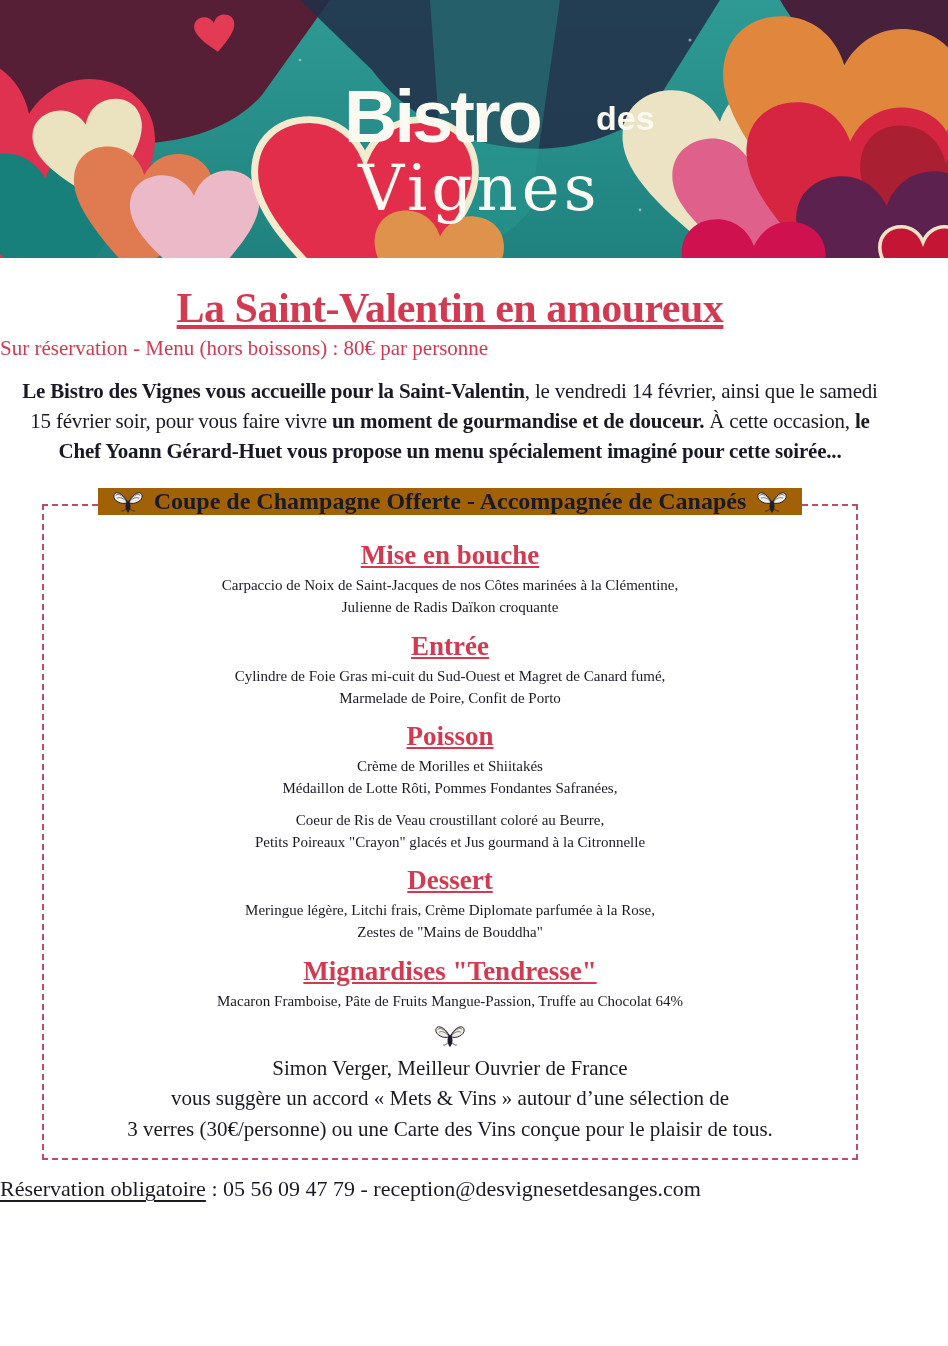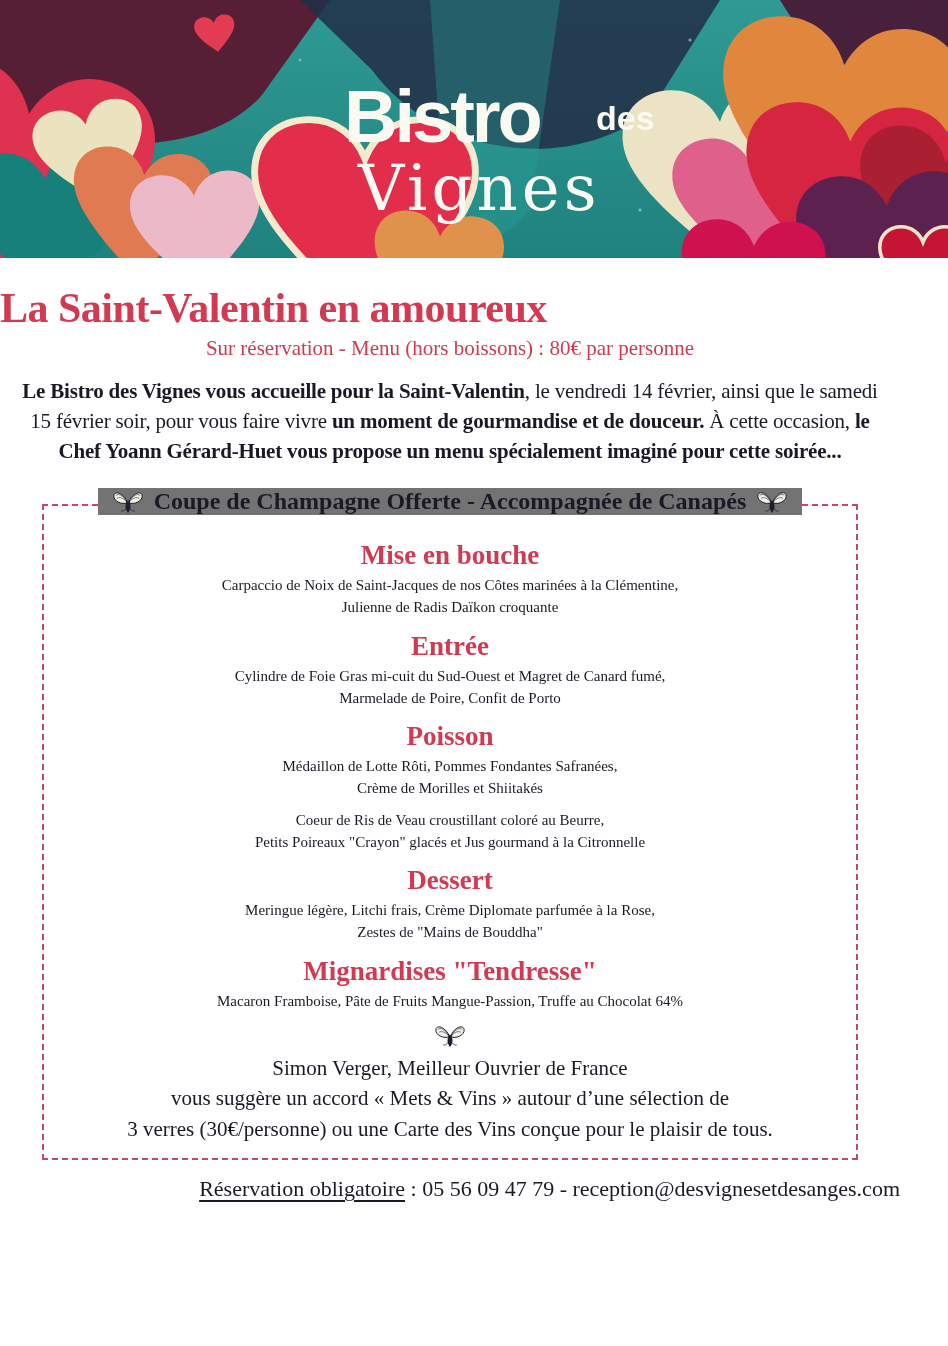--- a/index.html
+++ b/index.html
@@ -17,27 +17,28 @@
   .page{width:900px;}
 
   
   .header-art{display:block;width:948px;height:258px;}
 
   
   .title{
     color:var(--red);
     font-size:42px;
     font-weight:bold;
+    text-align:center;
     margin:26px 0 4px;
     letter-spacing:-0.5px;
+    text-decoration:underline;
   }
   .subtitle{
     color:var(--red);
     font-size:21px;
-    text-align:center;
     margin:0 0 16px;
   }
   .intro{
     width:864px;
     margin:0 auto;
     text-align:center;
     font-size:21px;
     line-height:1.42;
     letter-spacing:-0.2px;
   }
@@ -55,49 +56,49 @@
   .legend{
     position:absolute;
     top:-18px;
     left:0;right:0;
     text-align:center;
   }
   .legend-inner{
     display:inline-flex;
     align-items:center;
     gap:10px;
-    background:#737373;
+    background:#a16207;
     padding:0 14px;
     font-size:24px;
     font-weight:bold;
     color:var(--ink);
     justify-content:center;
   }
   .course{margin-bottom:10px;}
   .course h2{
     color:var(--red);
     font-size:27px;
     font-weight:bold;
     margin:12px 0 4px;
+    text-decoration:underline;
   }
   .course-line{
     font-size:15px;
     line-height:1.45;
   }
   .butterfly-solo{margin:10px 0 4px;}
   .butterfly{width:32px;height:26px;vertical-align:middle;}
   .sommelier{font-size:21px;line-height:1.45;}
   .somm-name{font-weight:normal;}
 
   
   .footer{
-    text-align:right;
+    text-align:left;
     font-size:22px;
     margin:16px 0 24px;
-    padding-left:48px;
   }
   .u{text-decoration:underline;text-underline-offset:4px;}
 </style>
 </head>
 <body>
 
 <div class="page">
 
   <svg class="header-art" viewBox="0 0 948 258" preserveAspectRatio="none" aria-hidden="true">
     <defs>
@@ -199,22 +200,22 @@
     </div>
 
     <div class="course">
       <h2>Entrée</h2>
       <div class="course-line">Cylindre de Foie Gras mi-cuit du Sud-Ouest et Magret de Canard fumé,</div>
       <div class="course-line">Marmelade de Poire, Confit de Porto</div>
     </div>
 
     <div class="course">
       <h2>Poisson</h2>
+      <div class="course-line">Crème de Morilles et Shiitakés</div>
       <div class="course-line">Médaillon de Lotte Rôti, Pommes Fondantes Safranées,</div>
-      <div class="course-line">Crème de Morilles et Shiitakés</div>
     </div>
 
     <div class="course">
       <div class="course-line">Coeur de Ris de Veau croustillant coloré au Beurre,</div>
       <div class="course-line">Petits Poireaux "Crayon" glacés et Jus gourmand à la Citronnelle</div>
     </div>
 
     <div class="course">
       <h2>Dessert</h2>
       <div class="course-line">Meringue légère, Litchi frais, Crème Diplomate parfumée à la Rose,</div>

